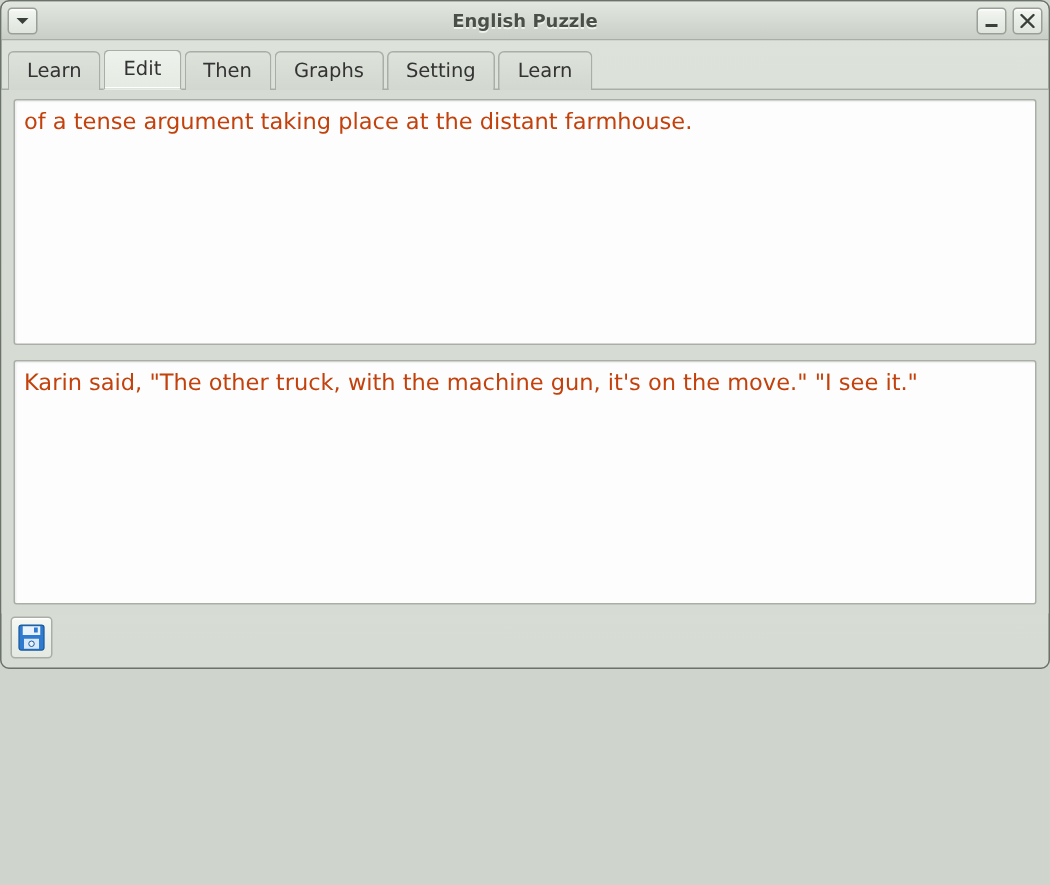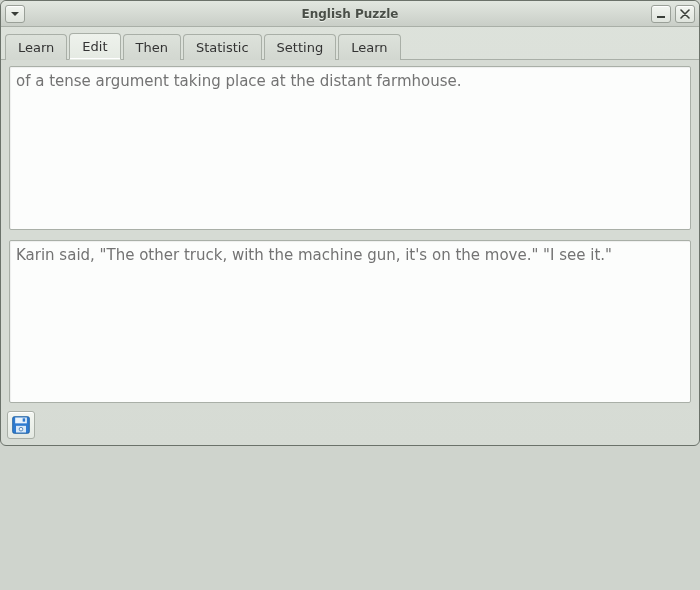--- a/index.html
+++ b/index.html
@@ -108,21 +108,21 @@
     gap: 10px;
     background: #d6dbd4;
   }
   .textbox {
     flex: 1;
     background: #fcfdfc;
     border: 1px solid #a9afa7;
     border-radius: 2px;
     padding: 4px 6px;
     font-size: 15px;
-    color: #737373;
+    color: #c2410c;
     line-height: 1.35;
     box-shadow: inset 1px 1px 1px rgba(0,0,0,0.06);
     overflow: hidden;
     resize: none;
     font-family: inherit;
   }
   .bottombar {
     height: 36px;
     padding: 2px 6px 6px 6px;
     display: flex; align-items: center;
@@ -157,21 +157,21 @@
           <path d="M1 1 L9 9 M9 1 L1 9" stroke="#3a3f39" stroke-width="1.6" stroke-linecap="round"></path>
         </svg>
       </div>
     </div>
   </div>
 
   <div class="tabbar">
     <div class="tab"><span>Learn</span></div>
     <div class="tab active"><span>Edit</span></div>
     <div class="tab"><span>Then</span></div>
-    <div class="tab"><span>Statistic</span></div>
+    <div class="tab"><span>Graphs</span></div>
     <div class="tab"><span>Setting</span></div>
     <div class="tab"><span>Learn</span></div>
   </div>
 
   <div class="content">
     <div class="textbox" contenteditable="true" style="">of a tense argument taking place at the distant farmhouse.</div>
     <div class="textbox" contenteditable="true" style="">Karin said, "The other truck, with the machine gun, it's on the move." "I see it."</div>
   </div>
 
   <div class="bottombar">

